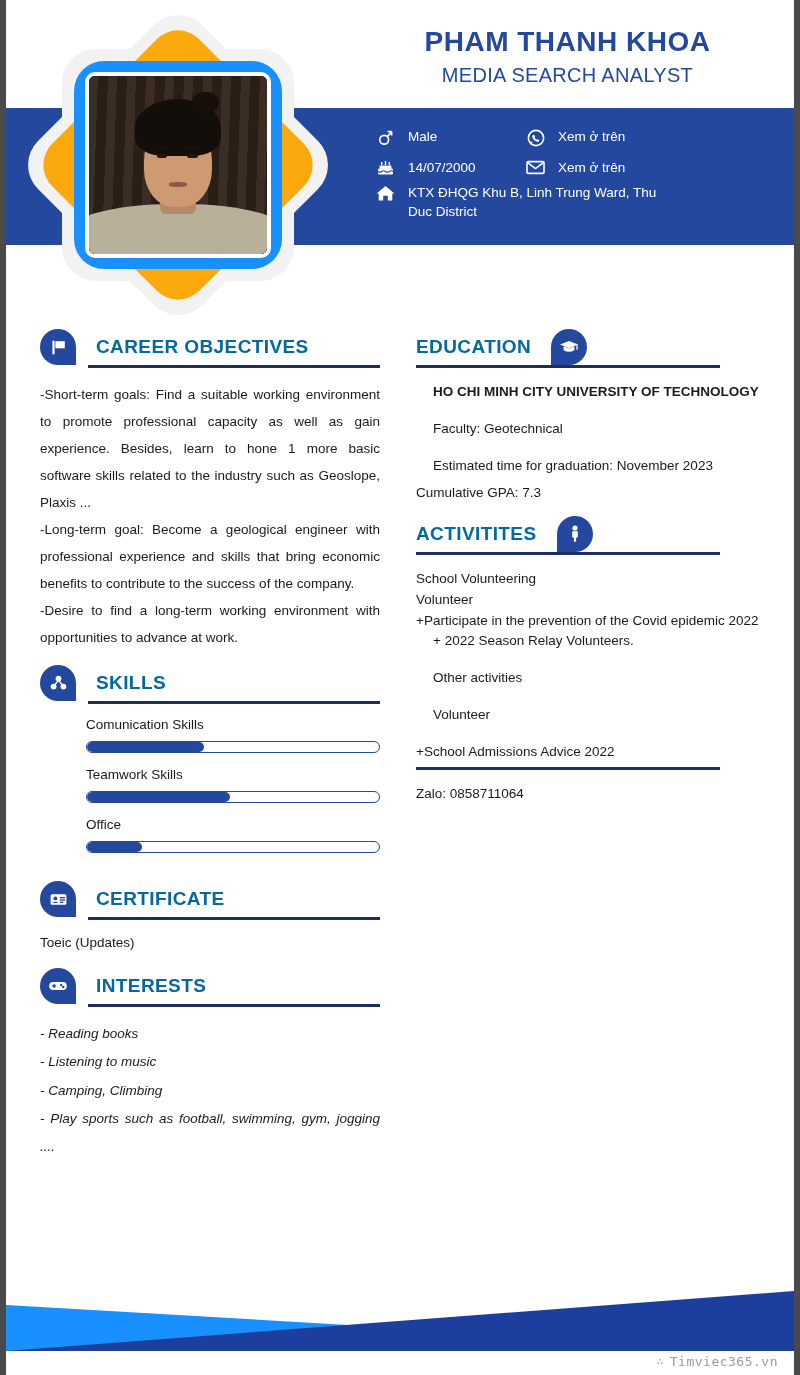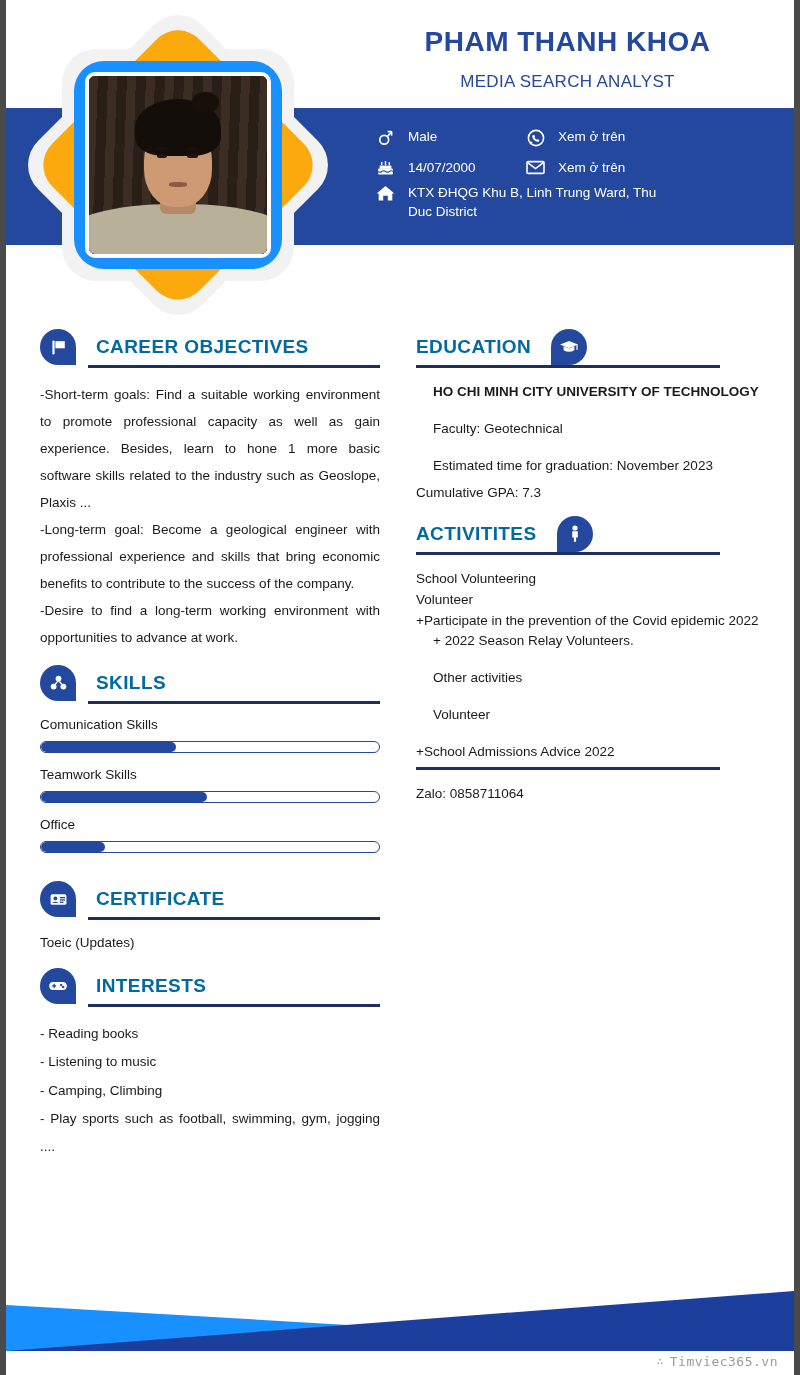--- a/index.html
+++ b/index.html
@@ -24,22 +24,22 @@
   }
   .header-texts {
     position:absolute; left:345px; right:10px; top:24px;
     text-align:center;
   }
   .cv-name {
     font-size:28px; font-weight:bold; color:#24489e;
     letter-spacing:.5px; line-height:1.3;
   }
   .cv-role {
-    font-size:17px; color:#24489e; letter-spacing:.3px;
-    margin-top:12px;
+    font-size:20px; color:#24489e; letter-spacing:.3px;
+    margin-top:4px;
   }
 
   
   .photo-wrap {
     position:absolute; left:52px; top:22px;
     width:240px; height:285px;
   }
   .star-layer { position:absolute; left:50%; top:50%; }
   .sq-white-a, .sq-white-b {
     width:232px; height:232px; background:#f2f2f2;
@@ -167,29 +167,29 @@
     text-align:justify; line-height:2.0; margin:0;
   }
   .bold-line { font-weight:bold; text-align:justify; line-height:1.55; }
   .plain-line { line-height:1.55; }
 
   .edu-body { padding:14px 0 4px 0; font-size:13.5px; color:#1a1a1a; }
   .edu-body .blk { margin-bottom:16px;padding-left:17px; }
   .edu-body .blk.small { margin-bottom:6px; }
 
   
-  .skill { margin-bottom:14px; }
+  .skill { margin-bottom:14px;margin-left:46px; }
   .skill-name { font-size:13.5px; color:#1a1a1a; margin-bottom:9px; }
   .bar {
     height:12px; border:1.5px solid #24489e; border-radius:7px;
     background:#ffffff; overflow:hidden;
   }
   .bar-fill { height:100%; background:#24489e; border-radius:6px; }
 
-  .list-line { line-height:2.1; text-align:justify; }
+  .list-line { line-height:2.1; text-align:justify;font-style:italic; }
 
   
   .footer {
     position:absolute; left:0; right:0; bottom:0; height:94px;
   }
   .footer svg { display:block; width:100%; height:70px; }
   .watermark {
     position:absolute; right:16px; bottom:6px;
     font-family:"DejaVu Sans Mono", monospace;
     font-size:13px; color:#9b9b9b; letter-spacing:.5px;

